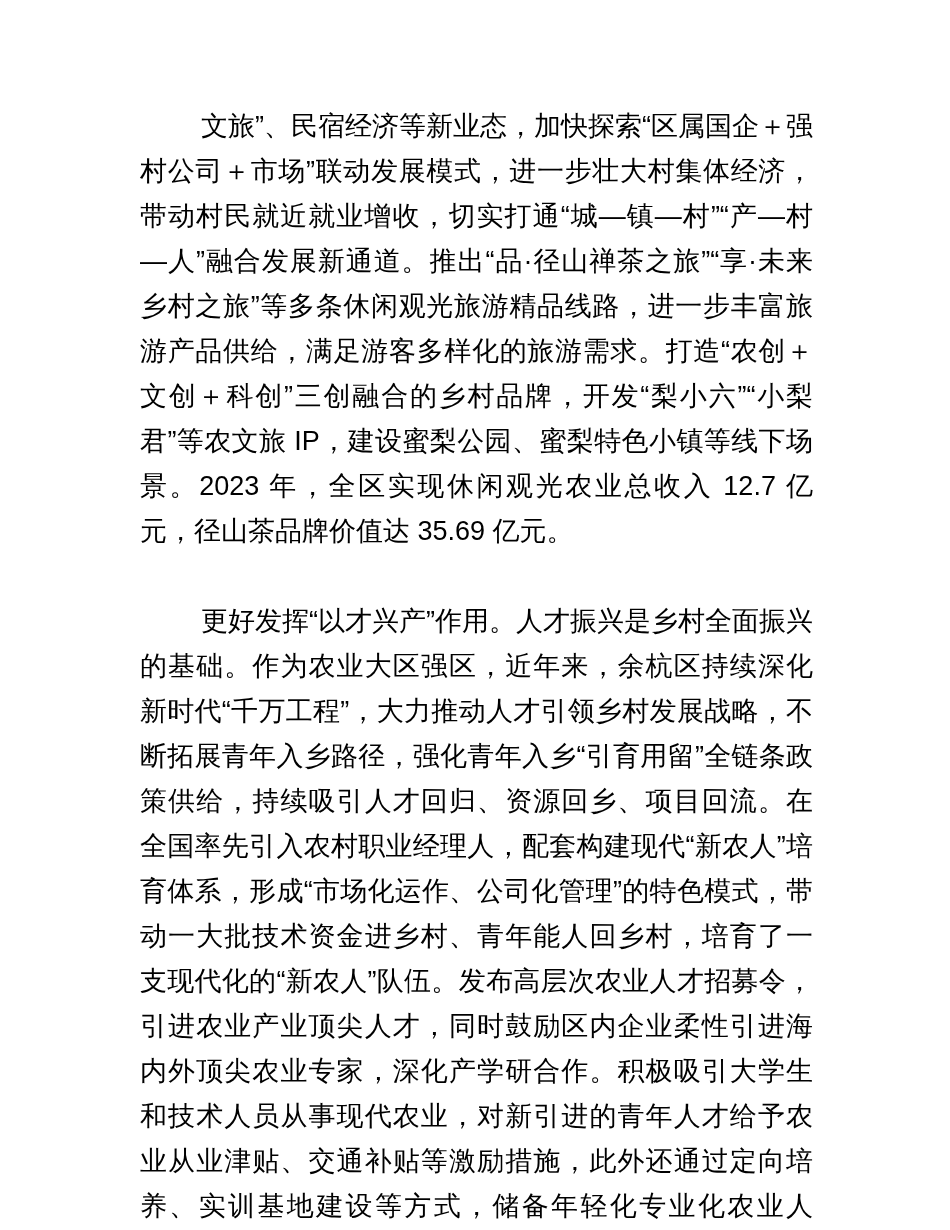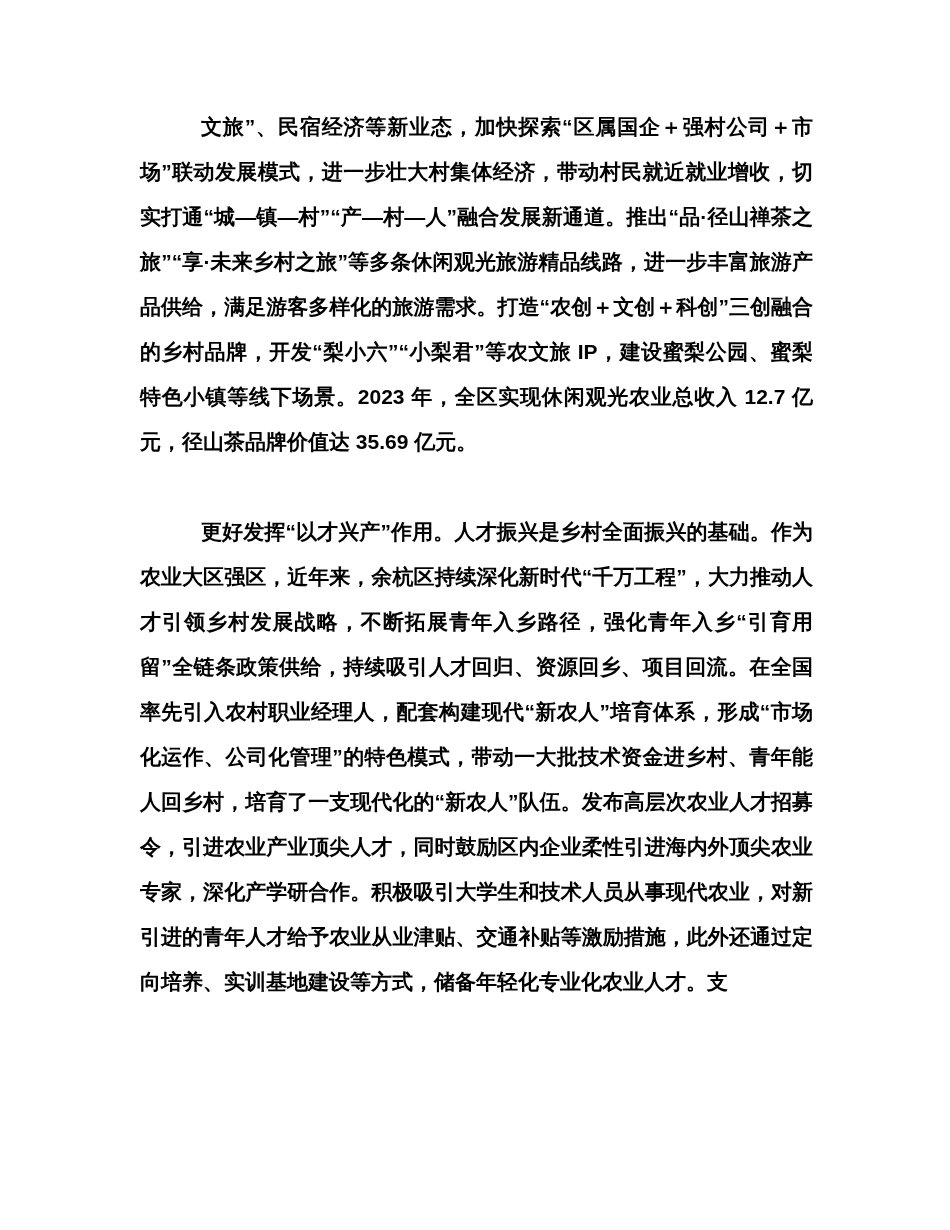--- a/index.html
+++ b/index.html
@@ -23,28 +23,28 @@
   .text-body {
     position: absolute;
     left: 140px;
     top: 104px;
     width: 673px;
   }
 
   .para {
     margin: 0;
     color: #000000;
-    font-size: 21px;
+    font-size: 27px;
     line-height: 45px;
     letter-spacing: 0px;
     text-align: justify;
     text-justify: inter-character;
     text-align-last: left;
     word-break: break-all;
-    font-weight: 700;
+    font-weight: 400;
   }
 
   .para.indent {
     text-indent: 61px;
   }
 
   .para + .para {
     margin-top: 45px;
   }
 </style>

